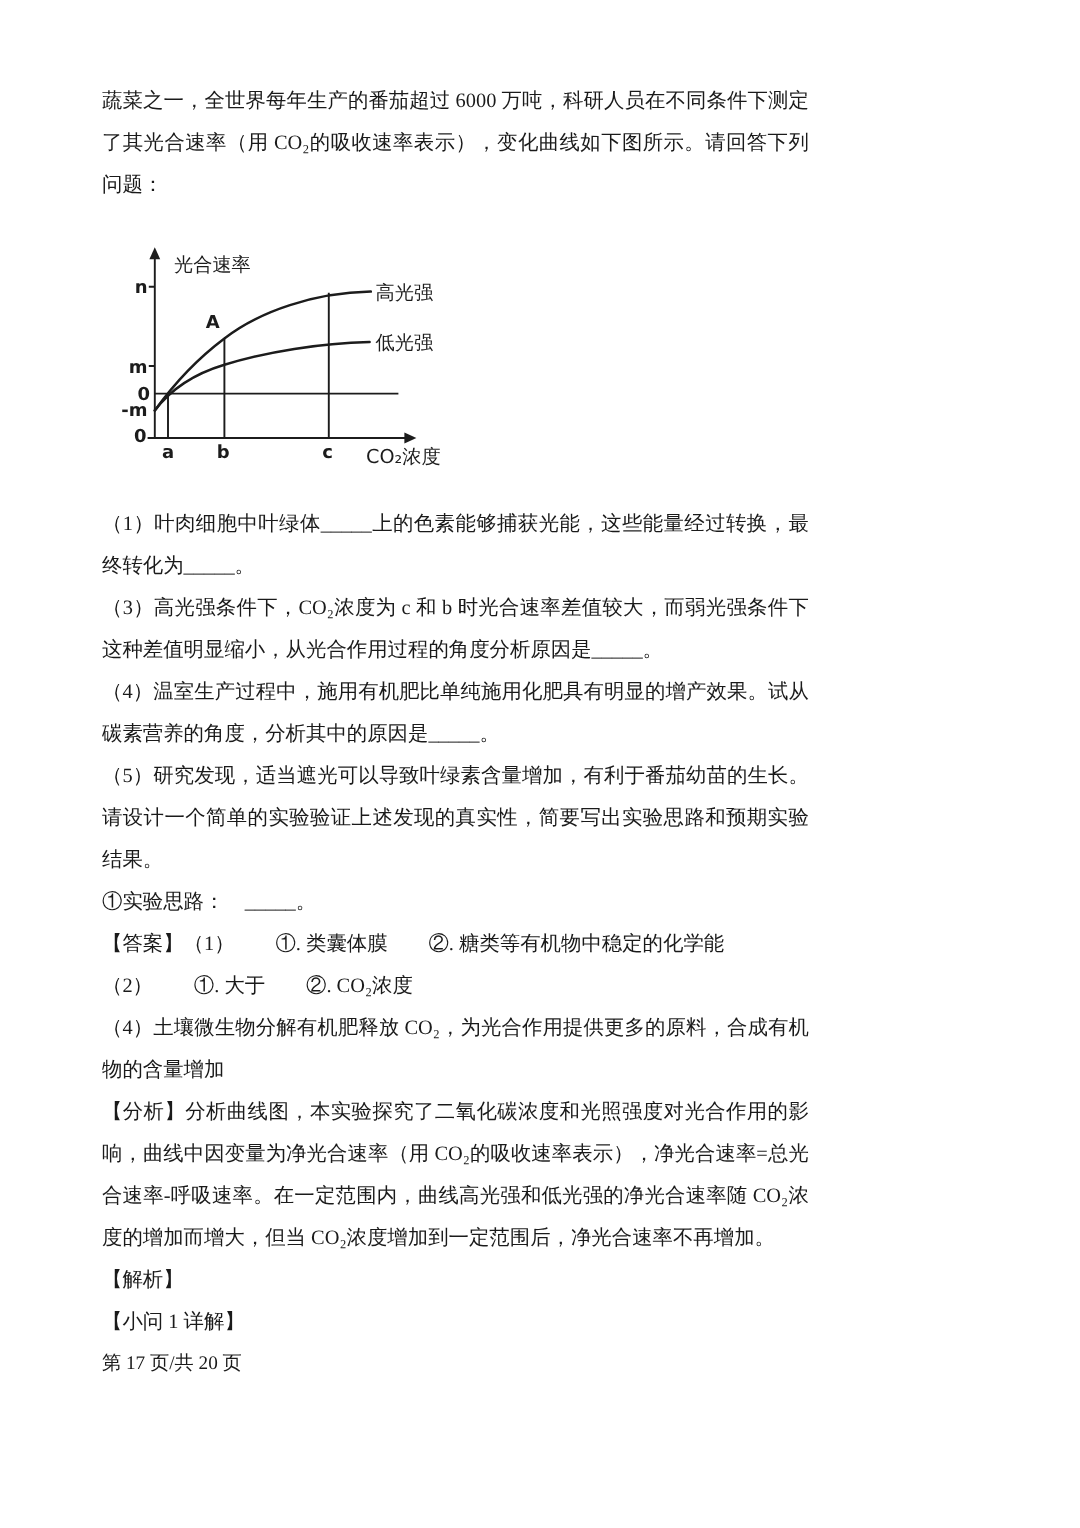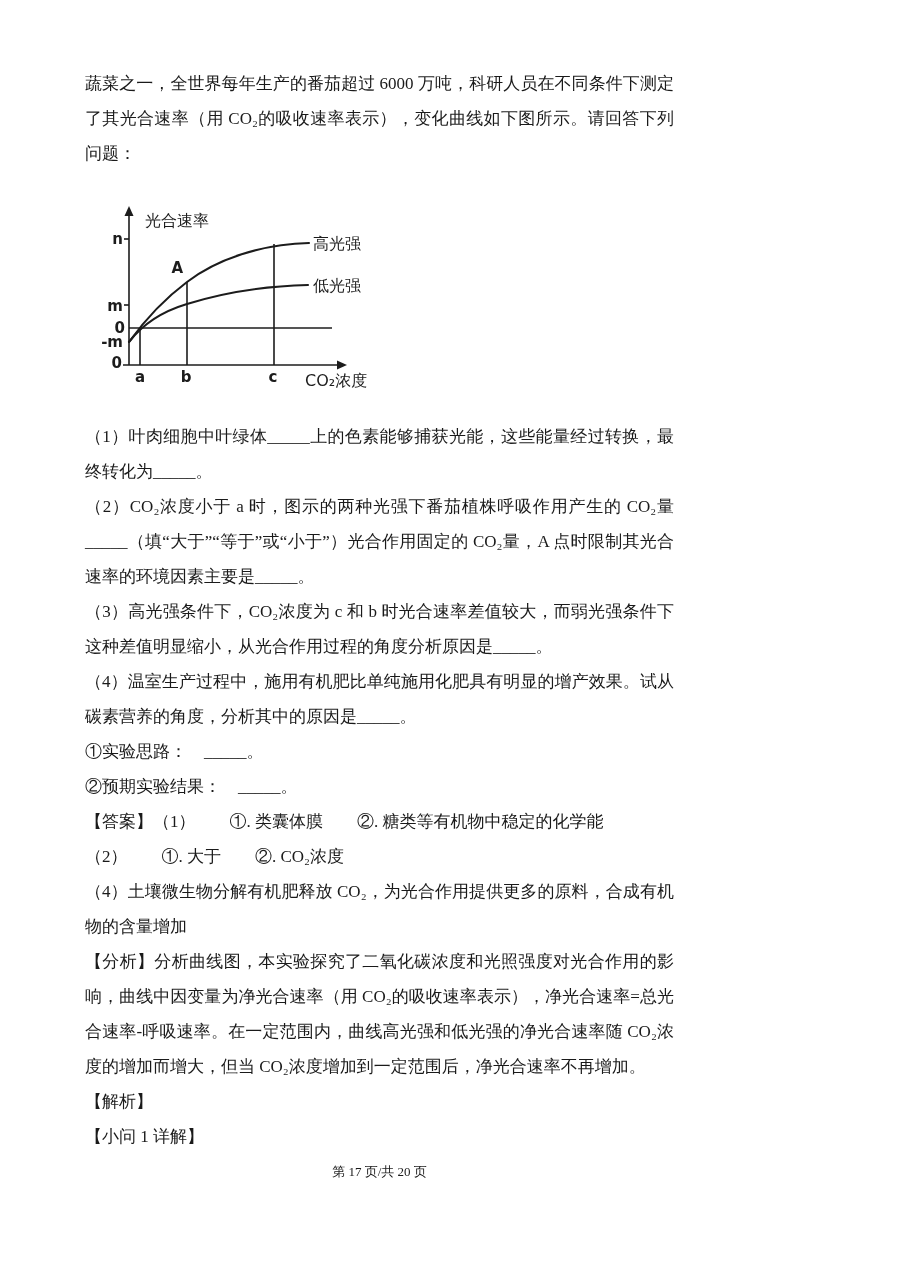--- a/index.html
+++ b/index.html
@@ -33,22 +33,21 @@
   .chart-arrow { fill: #1c1c1c; stroke: none; }
   .tick-label {
     font-family: "DejaVu Sans", "Liberation Sans", sans-serif;
     font-size: 15px; font-weight: bold; fill: #1c1c1c;
   }
   .cjk-label {
     font-family: "DejaVu Sans", "Liberation Sans", sans-serif;
     font-size: 16px; fill: #1c1c1c;
   }
   .footer {
-    text-align: center;
-    font-size: 13px;
+    font-size: 16px;
     line-height: 35px;
     font-family: "Liberation Serif", "DejaVu Serif", serif;
     color: #1a1a1a;
   }
 </style>
 </head>
 <body>
 
 <div class="page">
 
@@ -84,25 +83,24 @@
       <text class="tick-label" x="89" y="185" text-anchor="middle">b</text>
       <text class="tick-label" x="176" y="185" text-anchor="middle">c</text>
       <text class="tick-label" x="86" y="76" text-anchor="end">A</text>
       <text class="cjk-label" x="216" y="52">高光强</text>
       <text class="cjk-label" x="216" y="94">低光强</text>
       <text class="cjk-label" x="208" y="189">CO₂浓度</text>
     </svg>
   </div>
 
   <p>（1）叶肉细胞中叶绿体_____上的色素能够捕获光能，这些能量经过转换，最终转化为_____。</p>
-  <p>（2）CO₂浓度小于 a 时，图示的两种光强下番茄植株呼吸作用产生的 CO₂量_____（填“大于”“等于”或“小于”）光合作用固定的 CO₂量，A 点时限制其光合速率的环境因素主要是_____。</p>
   <p>（3）高光强条件下，CO₂浓度为 c 和 b 时光合速率差值较大，而弱光强条件下这种差值明显缩小，从光合作用过程的角度分析原因是_____。</p>
   <p>（4）温室生产过程中，施用有机肥比单纯施用化肥具有明显的增产效果。试从碳素营养的角度，分析其中的原因是_____。</p>
+  <p>（5）研究发现，适当遮光可以导致叶绿素含量增加，有利于番茄幼苗的生长。请设计一个简单的实验验证上述发现的真实性，简要写出实验思路和预期实验结果。</p>
   <p>①实验思路：　_____。</p>
-  <p>②预期实验结果：　_____。</p>
 
   <p>【答案】（1）　　①. 类囊体膜　　②. 糖类等有机物中稳定的化学能</p>
   <p>（2）　　①. 大于　　②. CO₂浓度</p>
   <p>（4）土壤微生物分解有机肥释放 CO₂，为光合作用提供更多的原料，合成有机物的含量增加</p>
 
   <p>【分析】分析曲线图，本实验探究了二氧化碳浓度和光照强度对光合作用的影响，曲线中因变量为净光合速率（用 CO₂的吸收速率表示），净光合速率=总光合速率-呼吸速率。在一定范围内，曲线高光强和低光强的净光合速率随 CO₂浓度的增加而增大，但当 CO₂浓度增加到一定范围后，净光合速率不再增加。</p>
   <p>【解析】</p>
   <p>【小问 1 详解】</p>
 
   <div class="footer">第 17 页/共 20 页</div>

